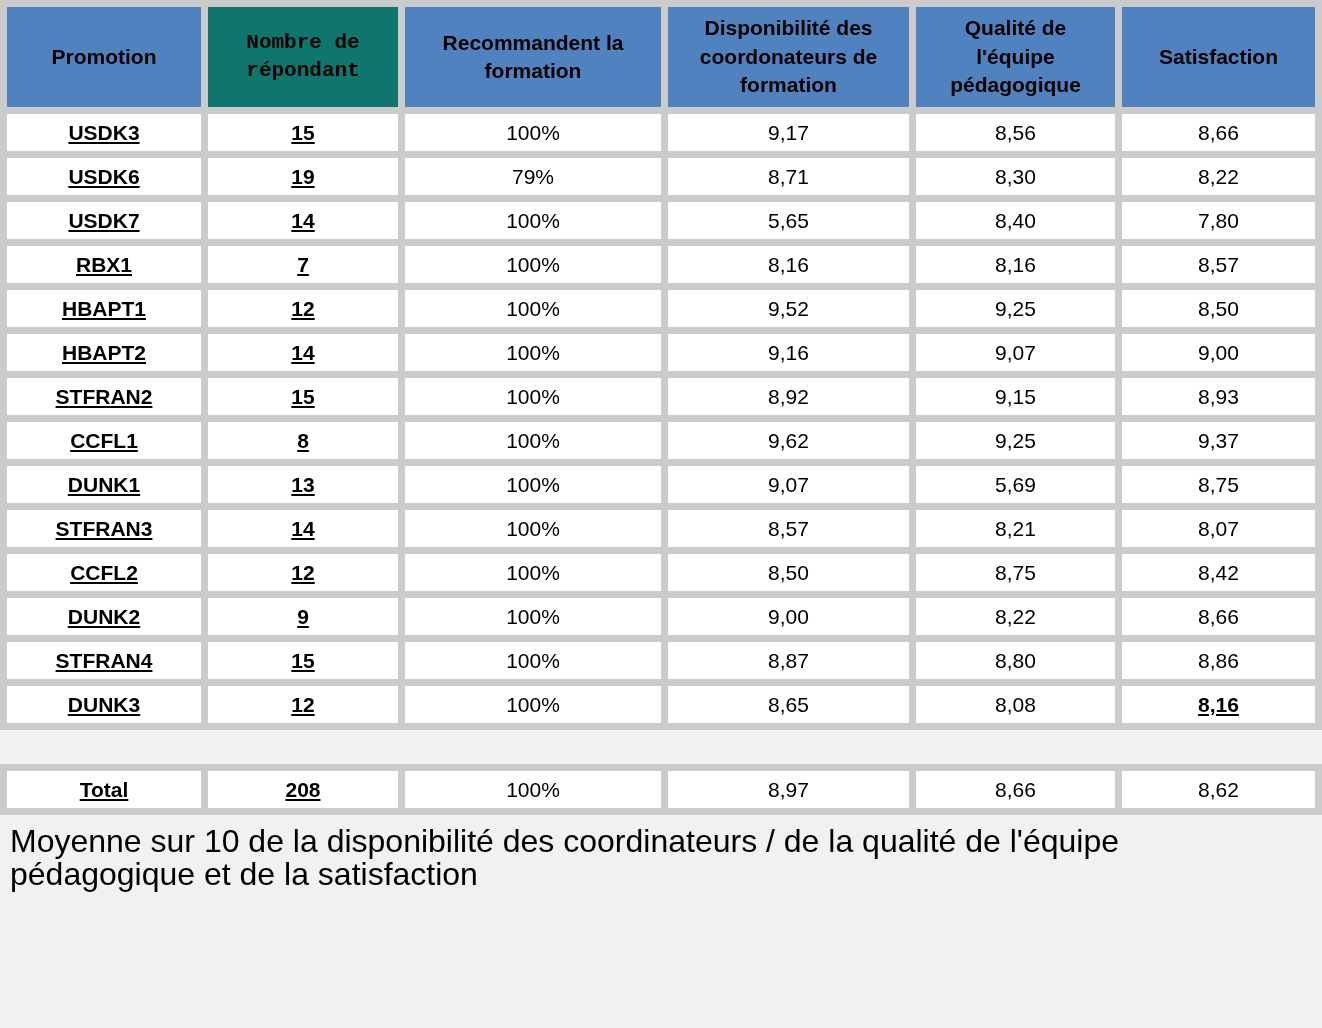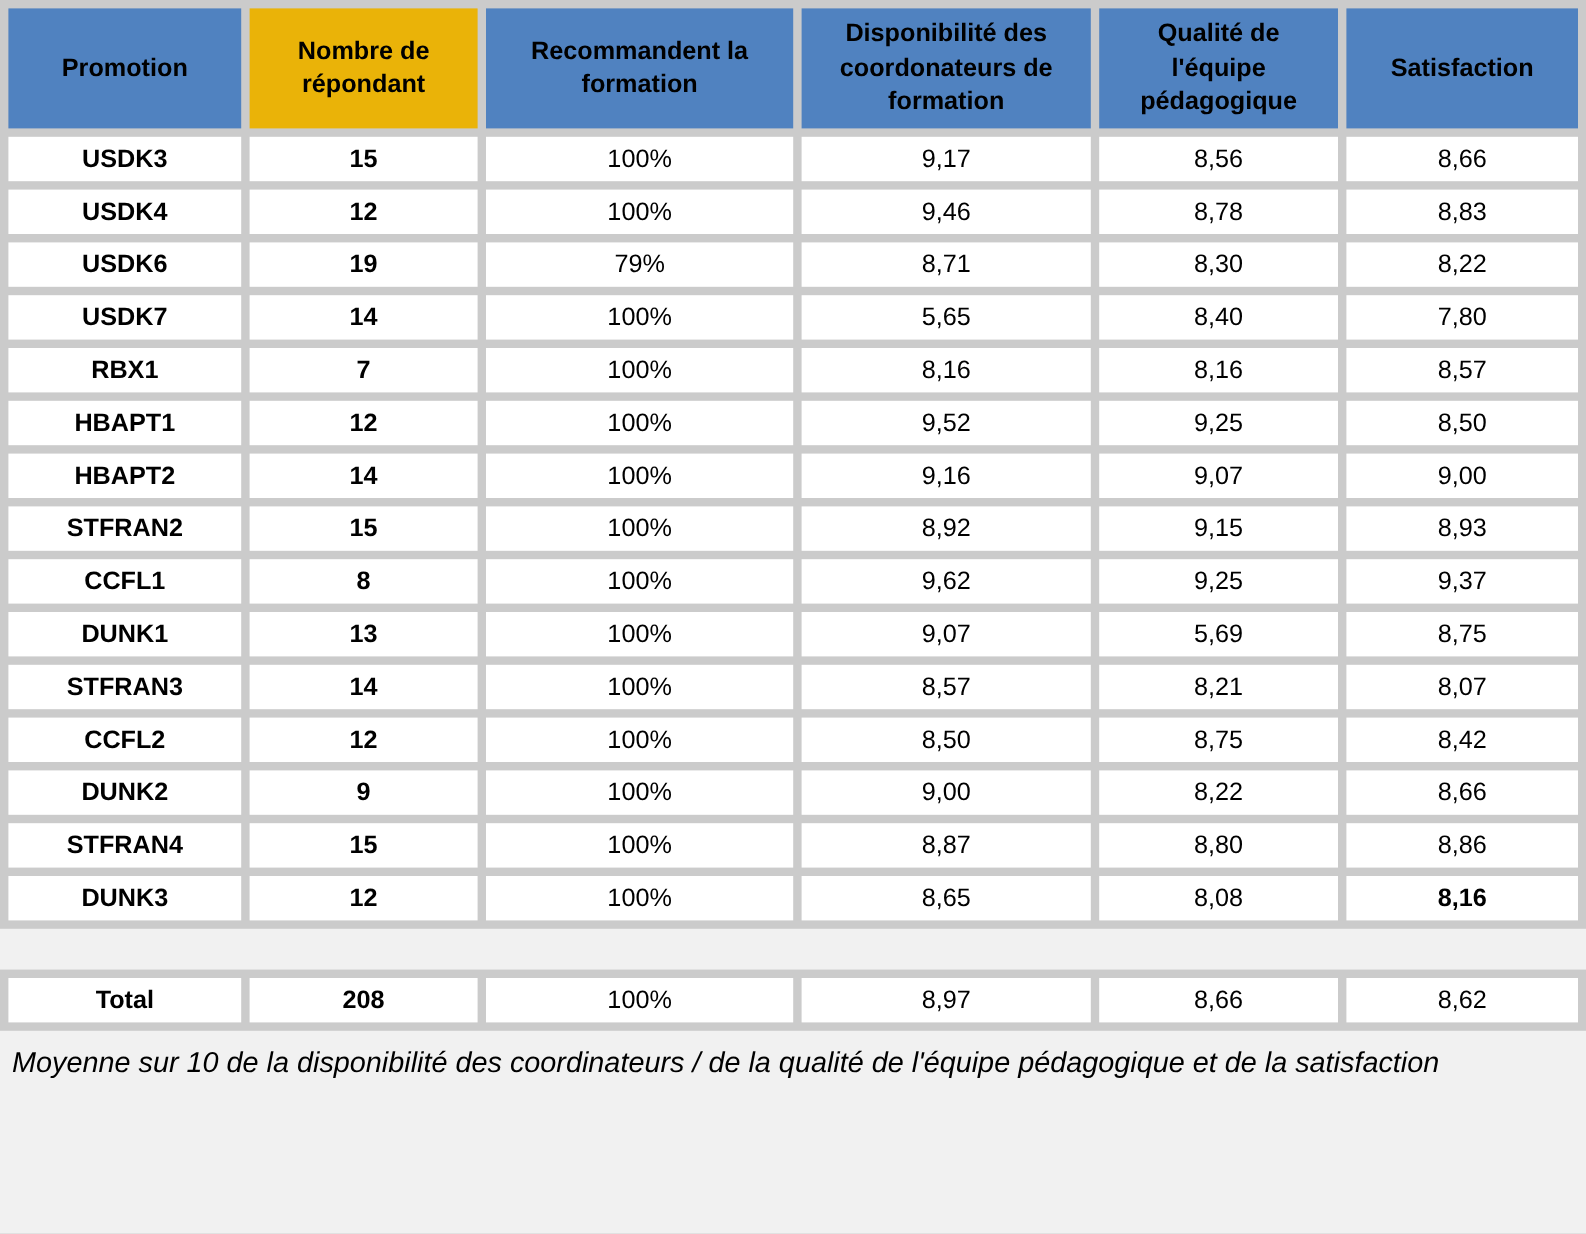--- a/index.html
+++ b/index.html
@@ -25,31 +25,30 @@
     overflow: hidden;
     padding: 0 8px;
   }
   table.grid th {
     background: #5082C0;
     font-weight: bold;
     font-size: 21px;
     height: 100px;
     line-height: 1.35;
   }
-  table.grid th.white-hdr { background: #eab308; }
+  table.grid th.white-hdr { background: #0f766e; font-family: Liberation Mono, monospace; }
   table.grid td {
     height: 37px;
     font-size: 21px;
     font-weight: normal;
   }
-  table.grid td.b { font-weight: bold; }
+  table.grid td.b { font-weight: bold; text-decoration: underline; }
   #spacer { height: 34px; }
   #footnote {
-    font-style: italic;
-    font-size: 24px;
+    font-size: 32px;
     line-height: 33px;
     padding: 10px 0 0 10px;
     max-width: 1220px;
   }
 </style>
 </head>
 <body>
 
 <table class="grid" id="main-table">
   <colgroup>
@@ -73,28 +72,20 @@
   <tbody id="table-body">
       <tr>
         <td class="b">USDK3</td>
         <td class="b">15</td>
         <td>100%</td>
         <td>9,17</td>
         <td>8,56</td>
         <td>8,66</td>
       </tr>
       <tr>
-        <td class="b">USDK4</td>
-        <td class="b">12</td>
-        <td>100%</td>
-        <td>9,46</td>
-        <td>8,78</td>
-        <td>8,83</td>
-      </tr>
-      <tr>
         <td class="b">USDK6</td>
         <td class="b">19</td>
         <td>79%</td>
         <td>8,71</td>
         <td>8,30</td>
         <td>8,22</td>
       </tr>
       <tr>
         <td class="b">USDK7</td>
         <td class="b">14</td>

